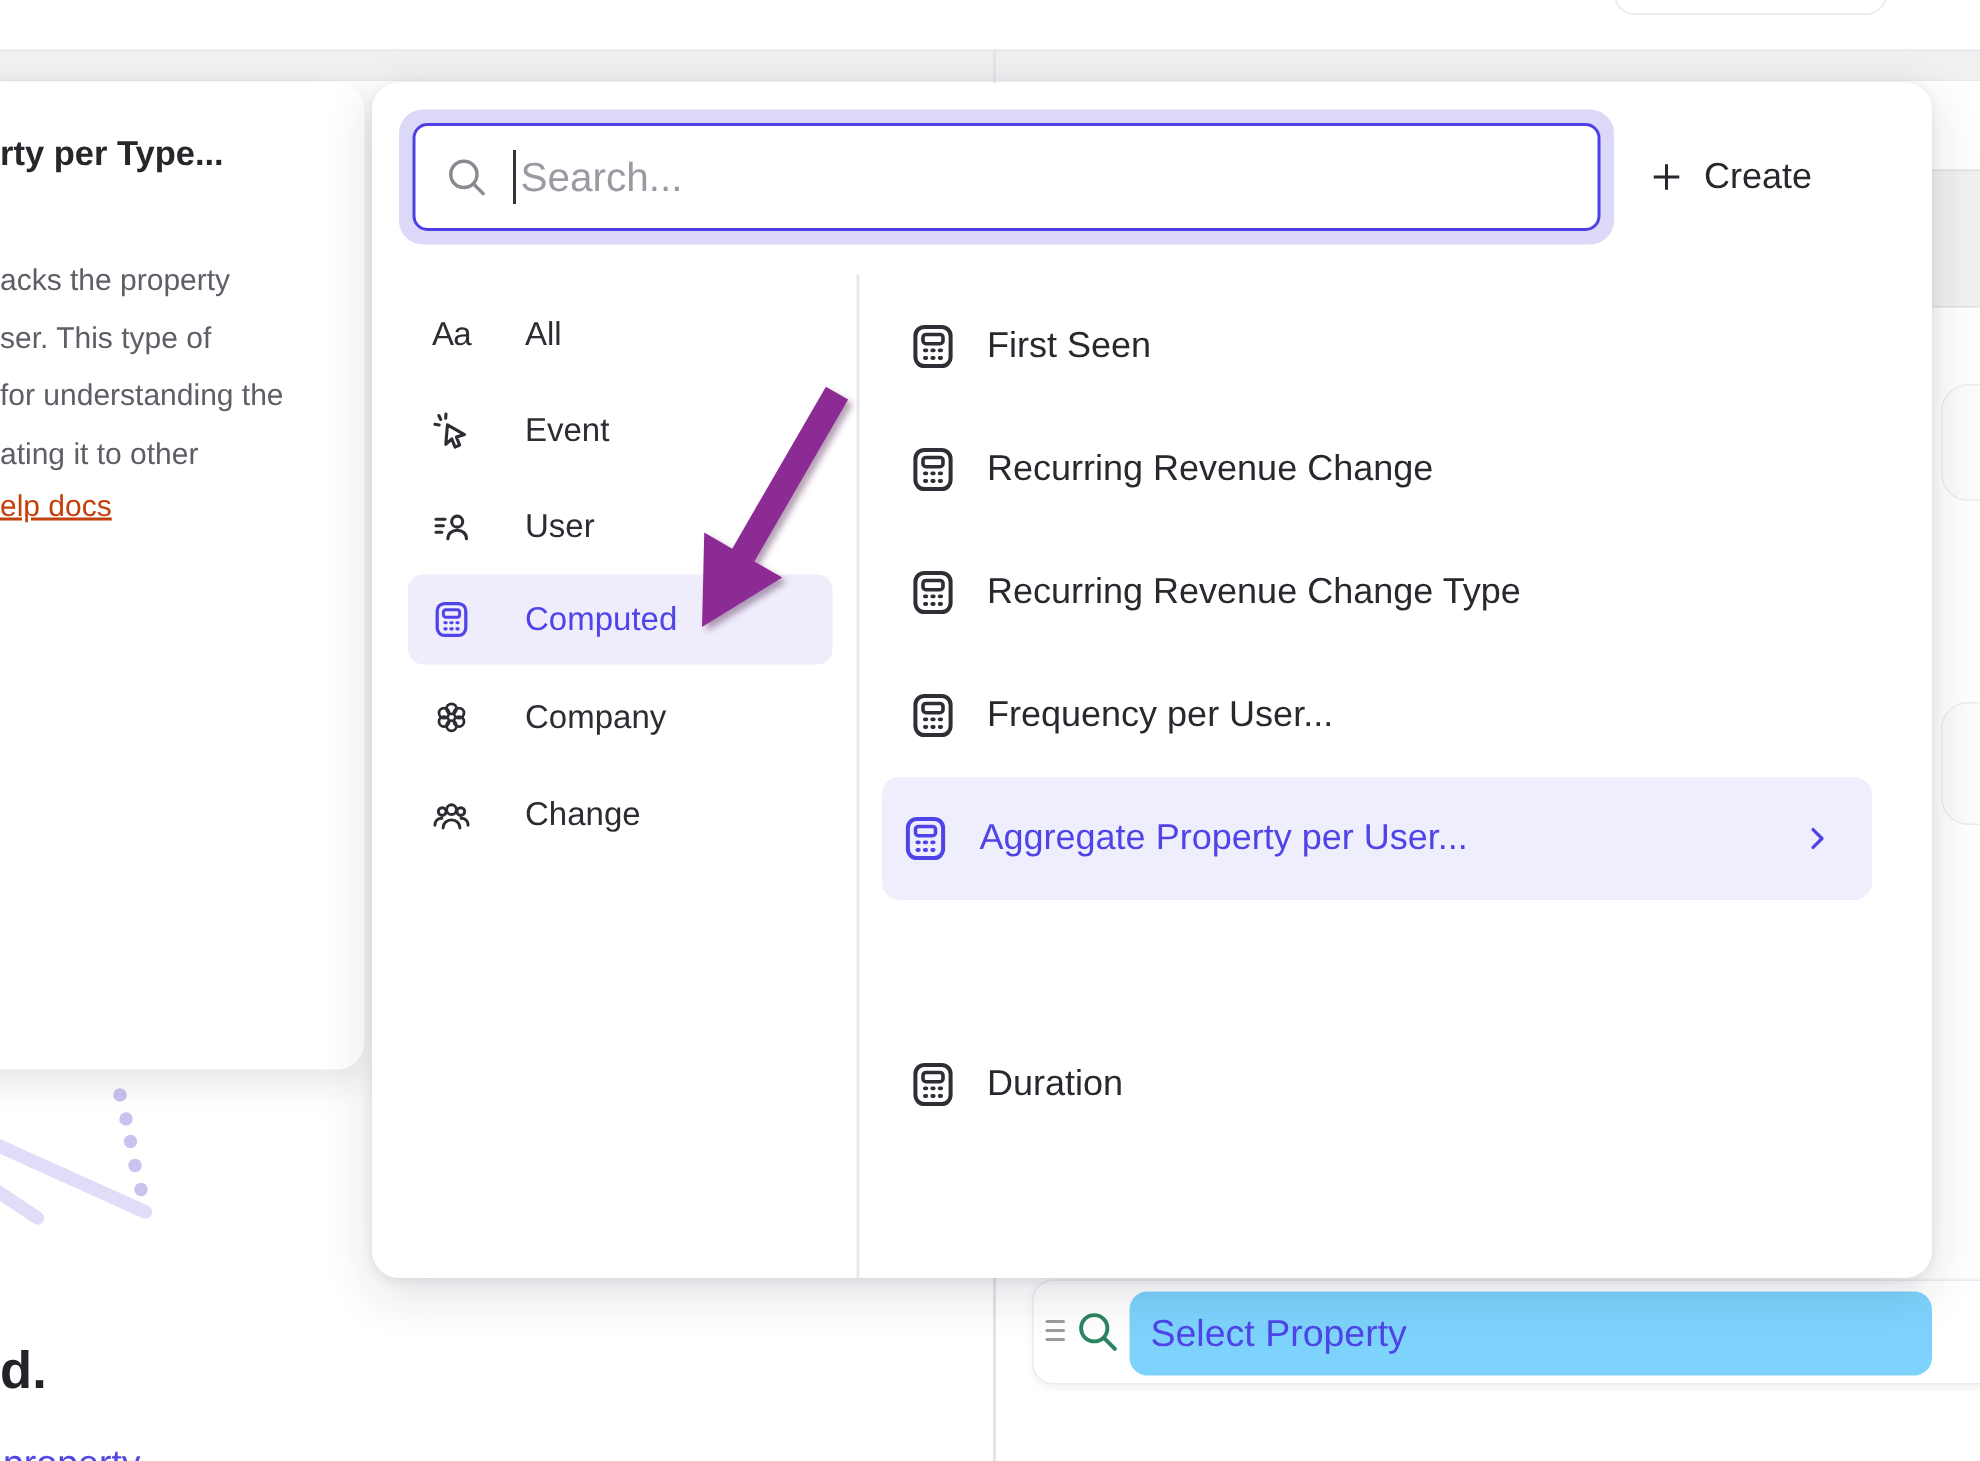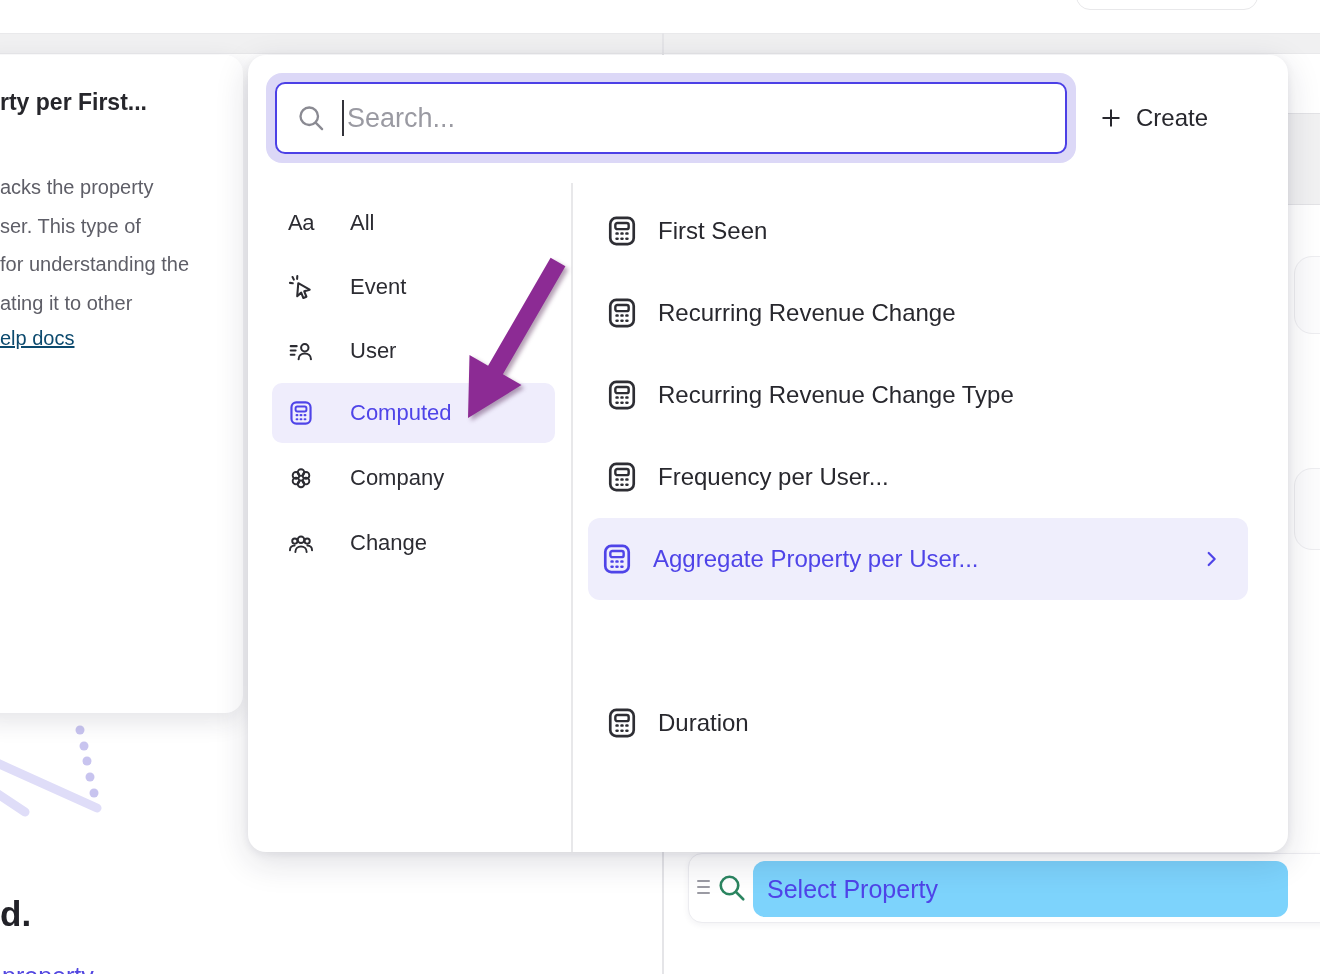--- a/index.html
+++ b/index.html
@@ -24,21 +24,21 @@
   .drag-handle { left:8px; top:26px; width:16px; height:18px; }
   .drag-handle div { width:13px; height:2px; background:#9b9ba3; border-radius:1px; margin-bottom:4px; }
   .builder-search-icon { left:28px; top:19px; }
   .builder-pill { left:64px; top:7px; width:535px; height:56px; background:#7dd3fc; border-radius:12px; display:flex; align-items:center; padding-left:14px; }
   .builder-pill span { font-size:25px; font-weight:500; color:#4f44e8; }
 
   
   .tooltip-card { left:-30px; top:55px; width:273px; height:658px; background:#fff; border-radius:18px; box-shadow:0 8px 24px rgba(30,30,60,.12); }
   .tt-title { position:absolute; left:30px; top:34px; font-size:23px; font-weight:700; color:#26262b; white-space:nowrap; }
   .tt-body { position:absolute; left:30px; top:113px; font-size:20px; line-height:38.5px; color:#5e5e67; white-space:nowrap; }
-  .tt-link { position:absolute; left:30px; top:272px; font-size:20px; color:#0c4a6e; text-decoration:underline; white-space:nowrap; }
+  .tt-link { position:absolute; left:30px; top:272px; font-size:20px; color:#c2410c; text-decoration:underline; white-space:nowrap; }
 
   
   .deco-illustration { left:0; top:700px; }
 
   
   .modal { left:248px; top:55px; width:1040px; height:797px; background:#fff; border-radius:18px; box-shadow:0 10px 34px rgba(30,30,60,.14), 0 2px 8px rgba(30,30,60,.07); }
   .modal-divider { position:absolute; left:323px; top:128px; bottom:0; width:1.5px; background:#e8e8ea; }
 
   .search-halo { position:absolute; left:18px; top:18px; width:810px; height:90px; background:#dcd8f7; border-radius:16px; padding:9px; }
   .search-input { width:100%; height:100%; background:#fff; border:2px solid #4c40e6; border-radius:10px; display:flex; align-items:center; padding-left:20px; }
@@ -96,21 +96,21 @@
   <svg class="abs builder-search-icon" width="30" height="30" viewBox="0 0 24 24" fill="none">
     <circle cx="10" cy="10" r="7" stroke="#2b8560" stroke-width="2.1"></circle>
     <line x1="15.2" y1="15.2" x2="21" y2="21" stroke="#2b8560" stroke-width="2.1" stroke-linecap="round"></line>
   </svg>
   <div class="abs builder-pill">
     <span>Select Property</span>
   </div>
 </div>
 
 <div class="abs tooltip-card">
-  <div class="tt-title">rty per First...</div>
+  <div class="tt-title">rty per Type...</div>
   <div class="tt-body">
     <div>acks the property</div>
     <div>ser. This type of</div>
     <div>for understanding the</div>
     <div>ating it to other</div>
   </div>
   <a class="tt-link">elp docs</a>
 </div>
 
 <div class="abs modal">

